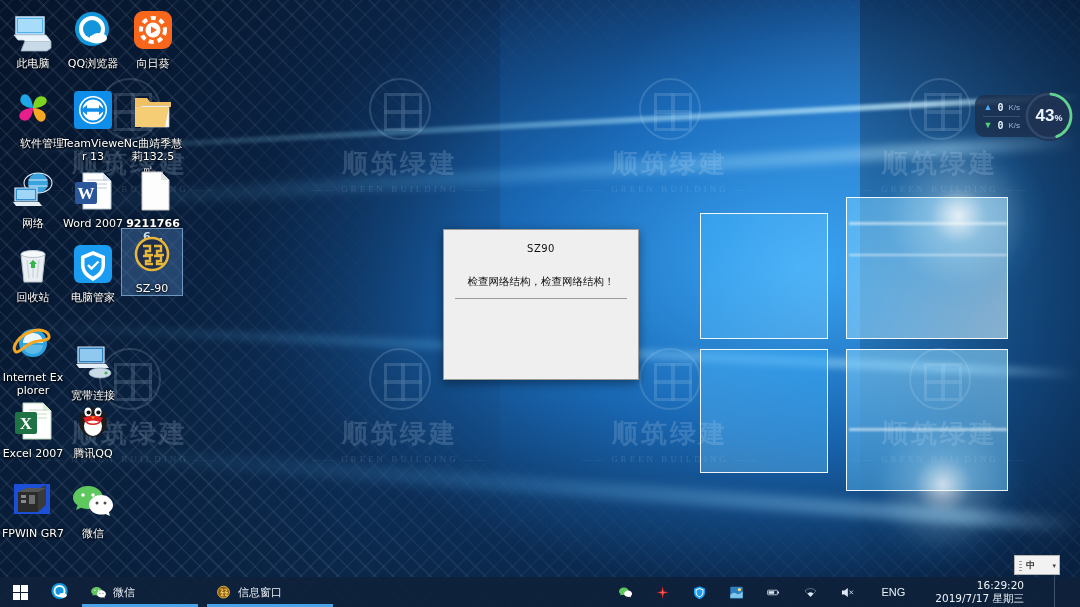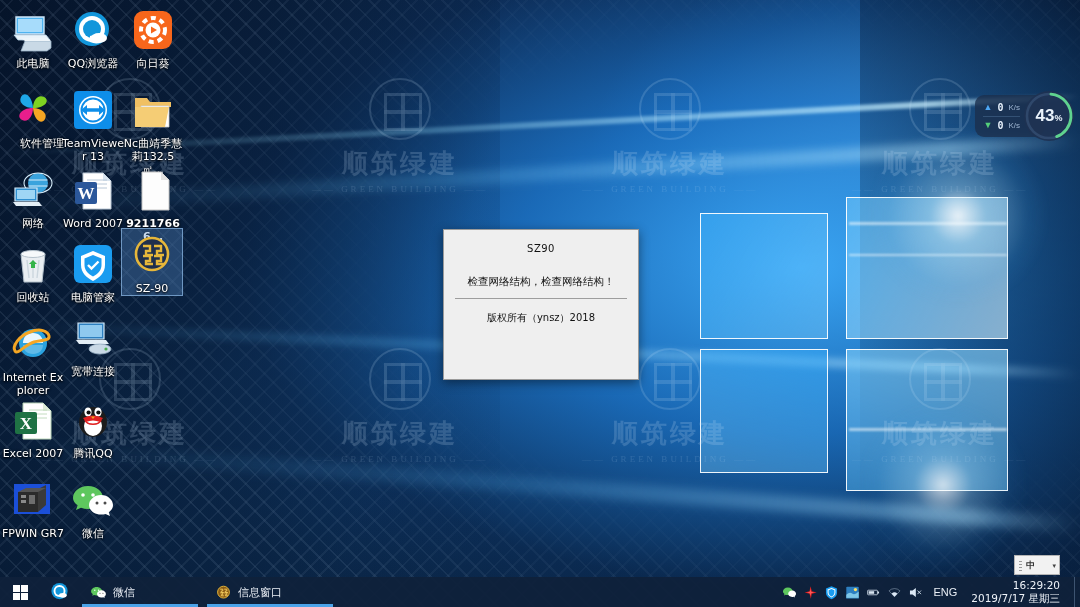--- a/index.html
+++ b/index.html
@@ -238,21 +238,21 @@
     font-size: 11px; color: #e9eef5;
     font-family: "DejaVu Sans", "Liberation Sans", sans-serif;
     white-space: nowrap;
   }
   .tb-task .tb-ul {
     position: absolute; left: 2px; right: 2px; bottom: 0; height: 3px;
     background: #4ba3e8;
   }
   #tray {
     margin-left: auto; height: 30px;
-    display: flex; align-items: center; gap: 6px; padding-right: 0;
+    display: flex; align-items: center; gap: 22px; padding-right: 20px;
   }
   .tray-ic { width: 15px; height: 15px; display: block; }
   .tray-txt { font-size: 11px; color: #e9eef5; padding: 0 4px; }
   #clock {
     text-align: right; line-height: 13px; padding: 0 8px 0 4px;
     color: #eef3f9; font-size: 10.5px;
     font-family: "DejaVu Sans", "Liberation Sans", sans-serif;
   }
   #show-desktop { width: 6px; height: 30px; border-left: 1px solid rgba(150,180,215,0.35); }
 </style>
@@ -482,21 +482,21 @@
         <svg width="46" height="46" viewBox="0 0 46 46">
           <path d="M23 7 C31 7 37 13 37 21 C37 29 31 35 23 35 C15 35 9 29 9 21 C9 13 15 7 23 7 Z" fill="#2aa3e0"></path>
           <path d="M23 11 C29 11 33 15 33 21 h-20 C13 15 17 11 23 11 Z" fill="#e9f6fd"></path>
           <path d="M13 23 h20 c0 5 -4 9 -10 9 c-6 0 -10 -4 -10 -9 z" fill="#ffffff" opacity="0.25"></path>
           <path d="M5 29 C2 24 9 14 20 10 C30 6 38 9 39 14 C40 19 31 18 24 20 C14 23 8 33 5 29 Z" fill="none" stroke="#f5a623" stroke-width="3"></path>
         </svg>
       </div>
       <div class="dlabel">Internet Explorer</div>
     </div>
 
-    <div class="dicon" style="left:62px; top:312px;">
+    <div class="dicon" style="left:62px; top:336px;">
       <div class="glyph">
         <svg width="46" height="46" viewBox="0 0 46 46">
           <path d="M8 7 h26 v16 h-26 z" fill="#2d7fc0" stroke="#d4eaf8" stroke-width="1.2"></path>
           <path d="M10 9 h22 v12 h-22 z" fill="#8fc9ef"></path>
           <path d="M6 24 h30 l3 4 h-30 z" fill="#e3eef6"></path>
           <ellipse cx="30" cy="33" rx="11" ry="5" fill="#c9d9e6" stroke="#9ab3c6" stroke-width="0.8"></ellipse>
           <circle cx="36" cy="33" r="1.6" fill="#4caf50"></circle>
         </svg>
       </div>
       <div class="dlabel">宽带连接</div>
@@ -582,21 +582,20 @@
         <circle cx="25" cy="25" r="22" fill="none" stroke="#5fd38f" stroke-width="2.8" stroke-linecap="round" stroke-dasharray="59 79" transform="rotate(-85 25 25)"></circle>
       </svg>
       <span class="nw-pct"><span>43</span><small>%</small></span>
     </div>
   </div>
 
   <div id="dialog">
     <div class="dl-title">SZ90</div>
     <div class="dl-msg">检查网络结构，检查网络结构！</div>
     <div class="dl-rule"></div>
-    <div class="dl-cr">版权所有（ynsz）2018</div>
   </div>
 
   <div id="lang-bar">
     <span class="lb-grip"></span>
     <span class="lb-txt">中</span>
     <span class="lb-car">▾</span>
   </div>
 
   <div id="taskbar">
 

